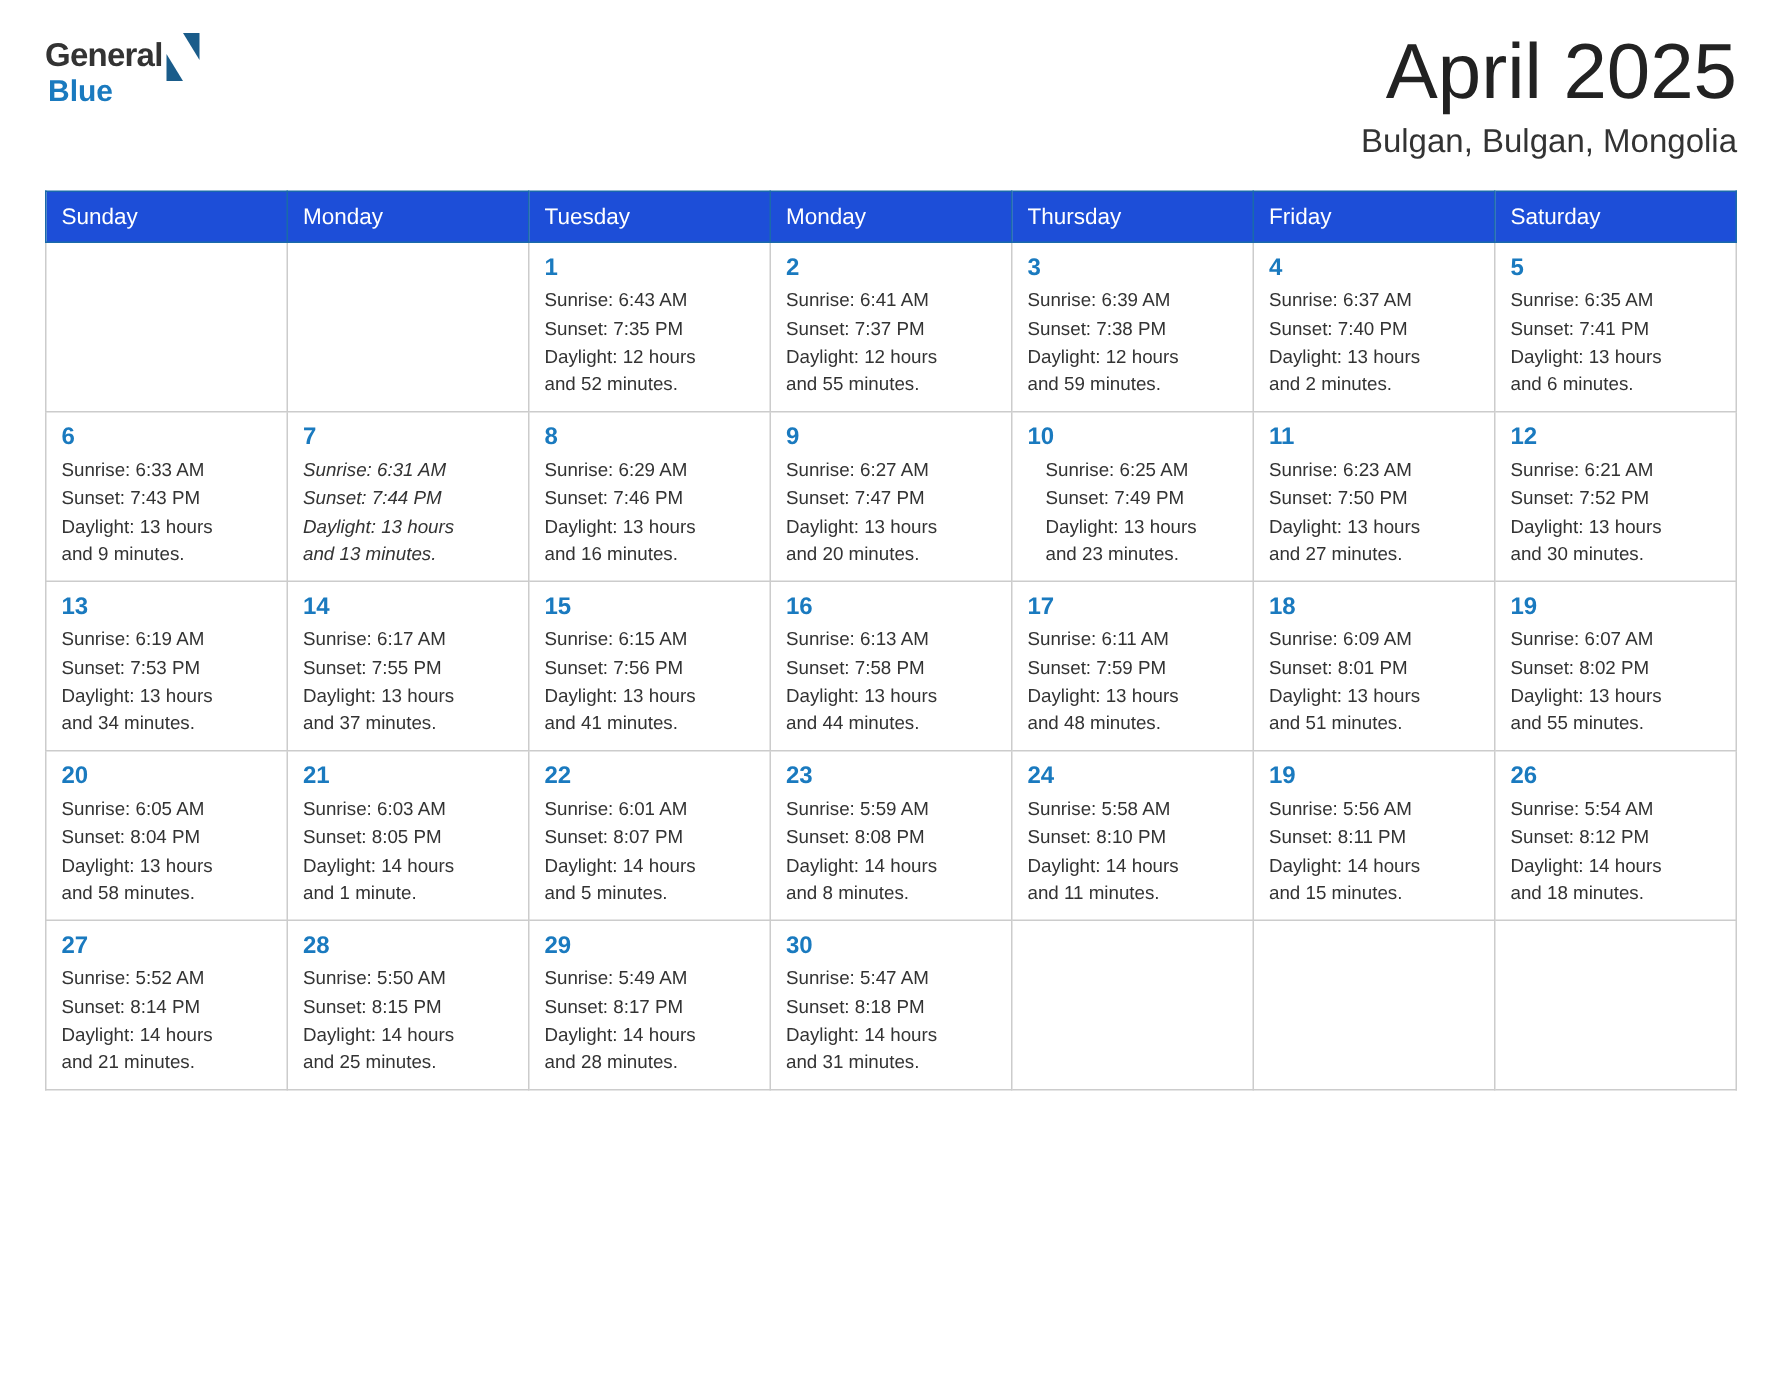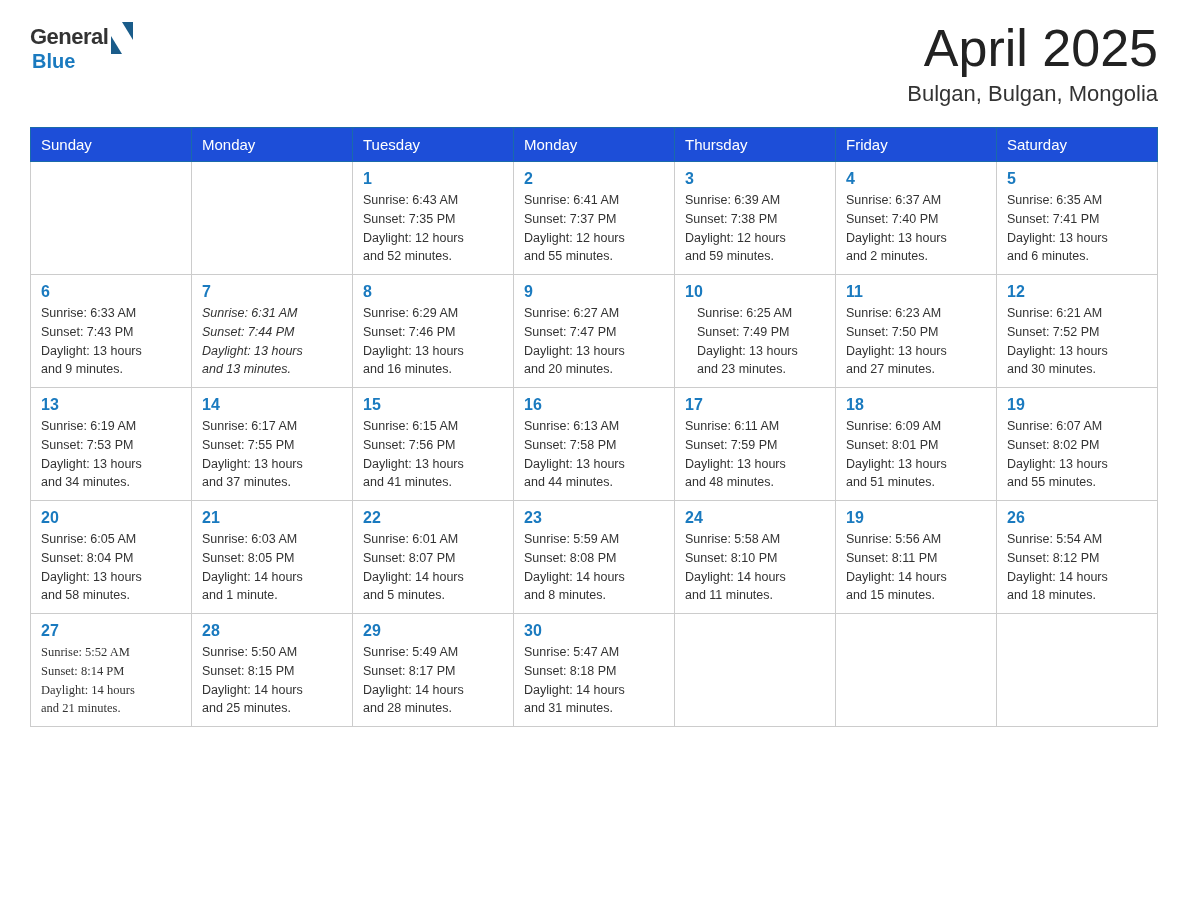--- a/index.html
+++ b/index.html
@@ -313,21 +313,21 @@
           <span class="day-number">26</span>
           <div class="day-info" style="white-space: pre-line;">Sunrise: 5:54 AM
 Sunset: 8:12 PM
 Daylight: 14 hours
 and 18 minutes.</div>
         </td>
       </tr>
       <tr>
         <td>
           <span class="day-number">27</span>
-          <div class="day-info" style="white-space: pre-line; font-family: Liberation Serif, serif;">Sunrise: 5:52 AM
+          <div class="day-info" style="white-space: pre-line;">Sunrise: 5:52 AM
 Sunset: 8:14 PM
 Daylight: 14 hours
 and 21 minutes.</div>
         </td>
         <td>
           <span class="day-number">28</span>
           <div class="day-info" style="white-space: pre-line;">Sunrise: 5:50 AM
 Sunset: 8:15 PM
 Daylight: 14 hours
 and 25 minutes.</div>

